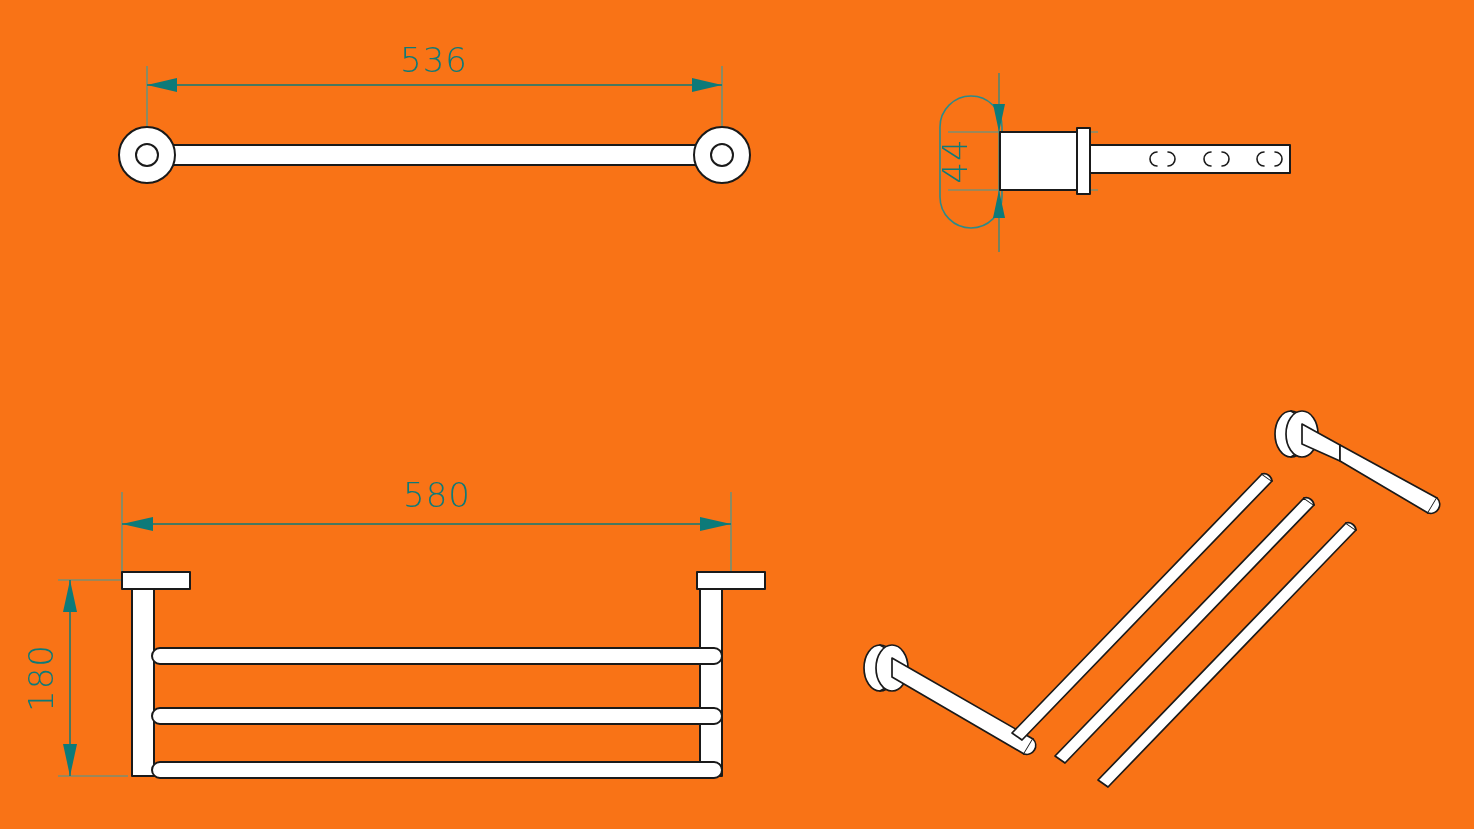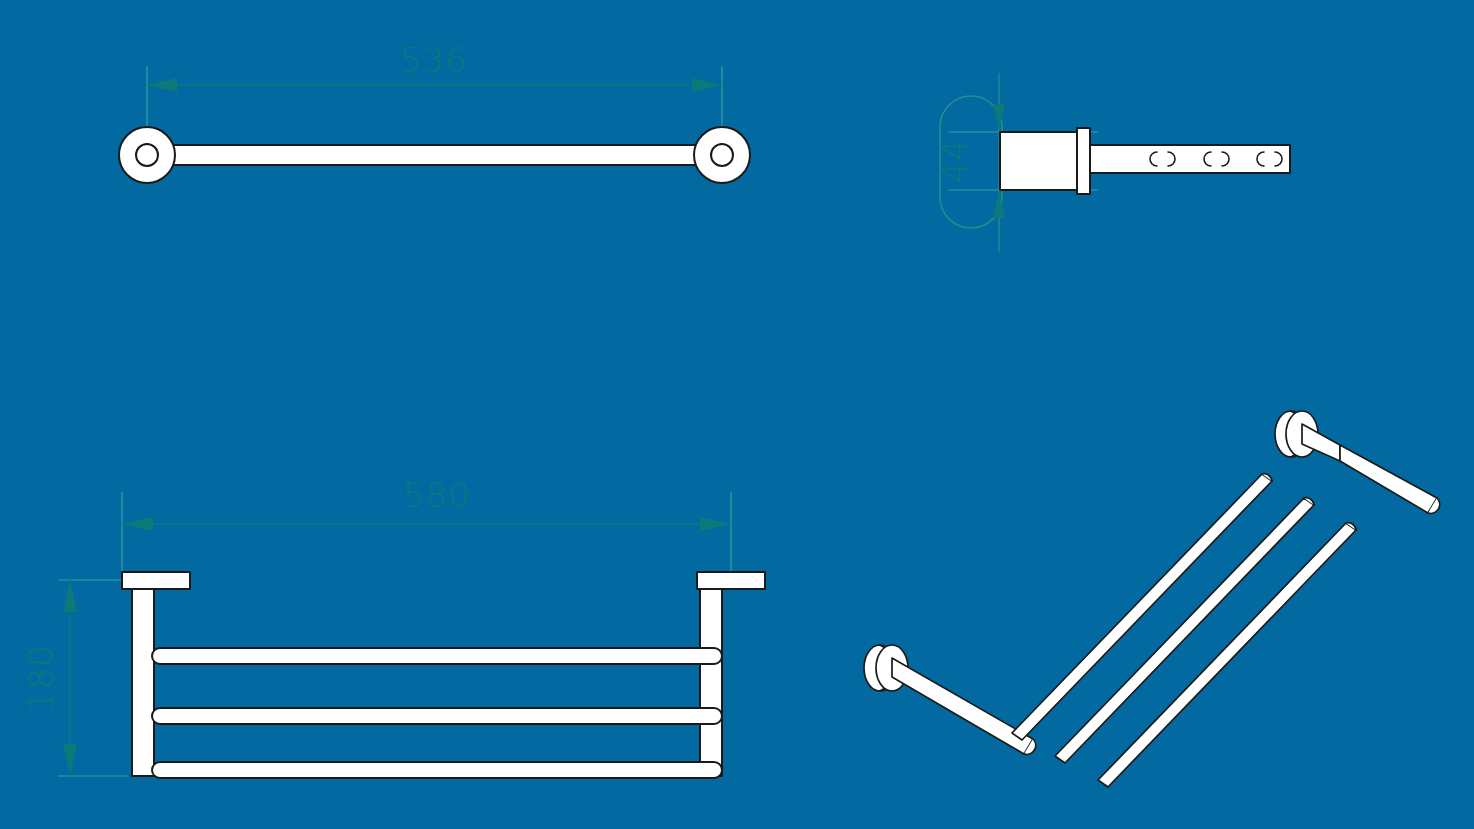--- a/index.html
+++ b/index.html
@@ -11,21 +11,21 @@
   body {
     width: 1474px;
     height: 829px;
     overflow: hidden;
     font-family: "Liberation Sans", sans-serif;
   }
   #drawing-root {
     position: relative;
     width: 1474px;
     height: 829px;
-    background: #0369a1;
+    background: #f97316;
   }
   svg.sheet {
     display: block;
     width: 1474px;
     height: 829px;
   }
   .dim-text {
     font-family: "DejaVu Sans", sans-serif;
     font-size: 34px;
     font-weight: 300;

